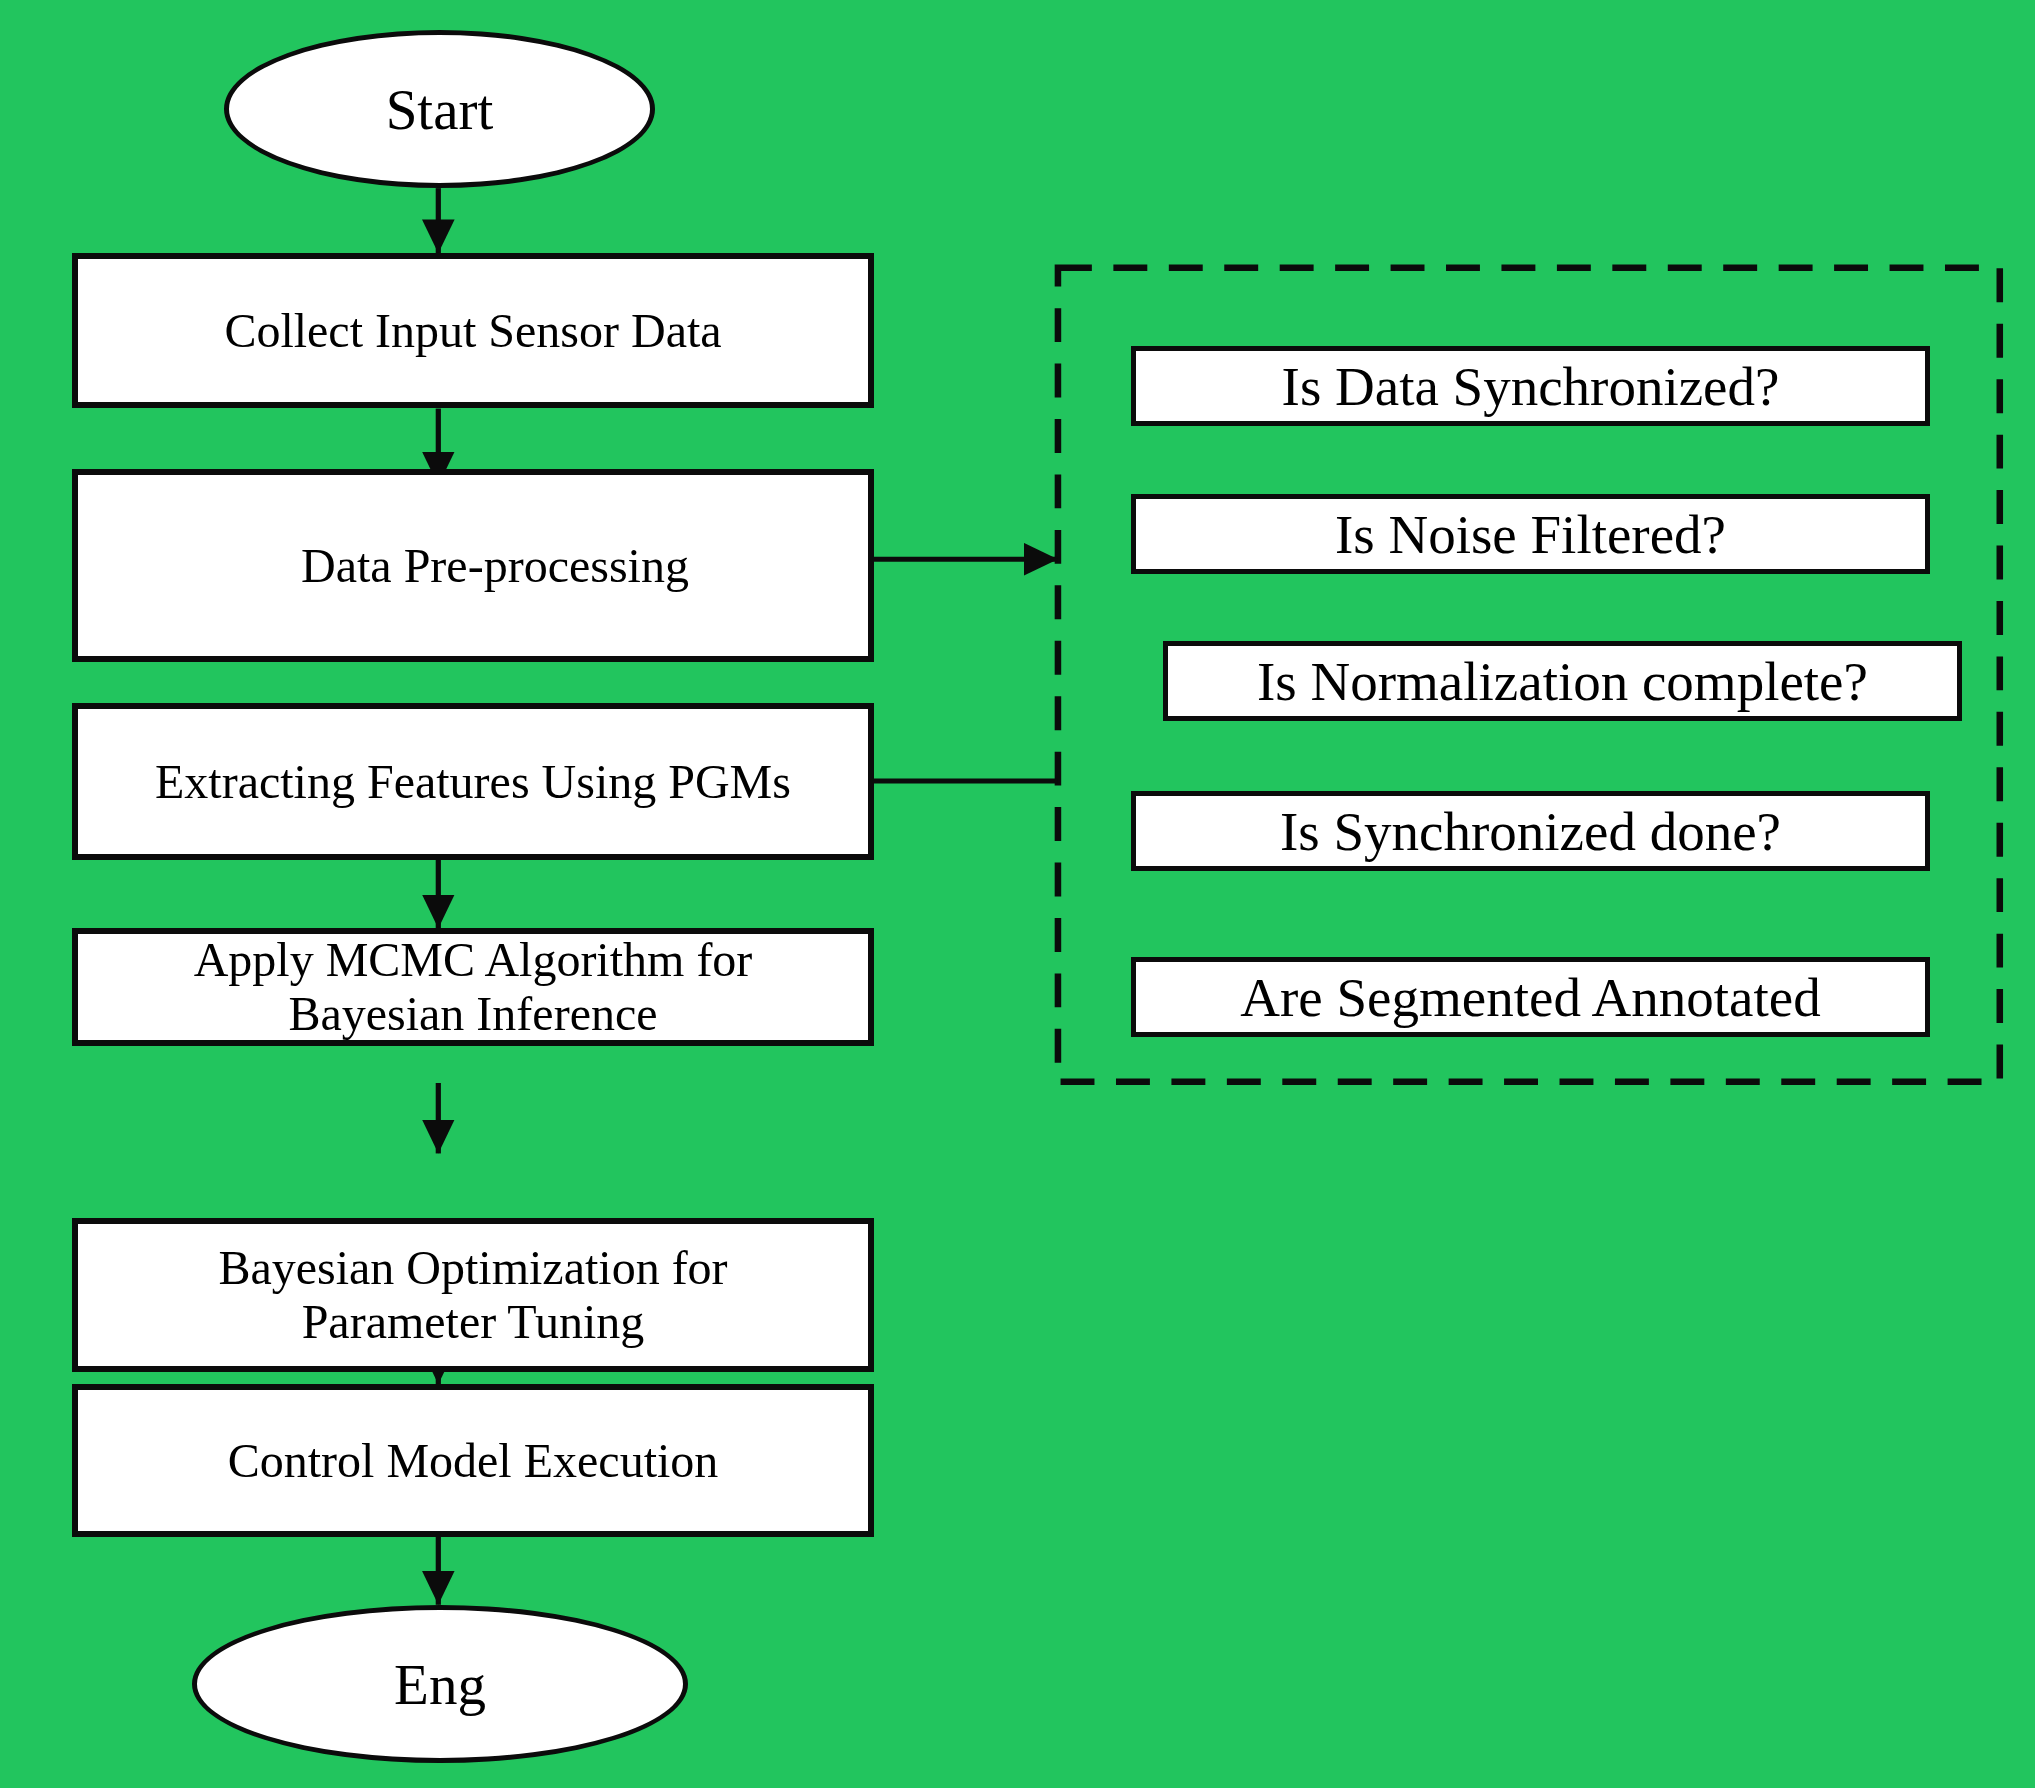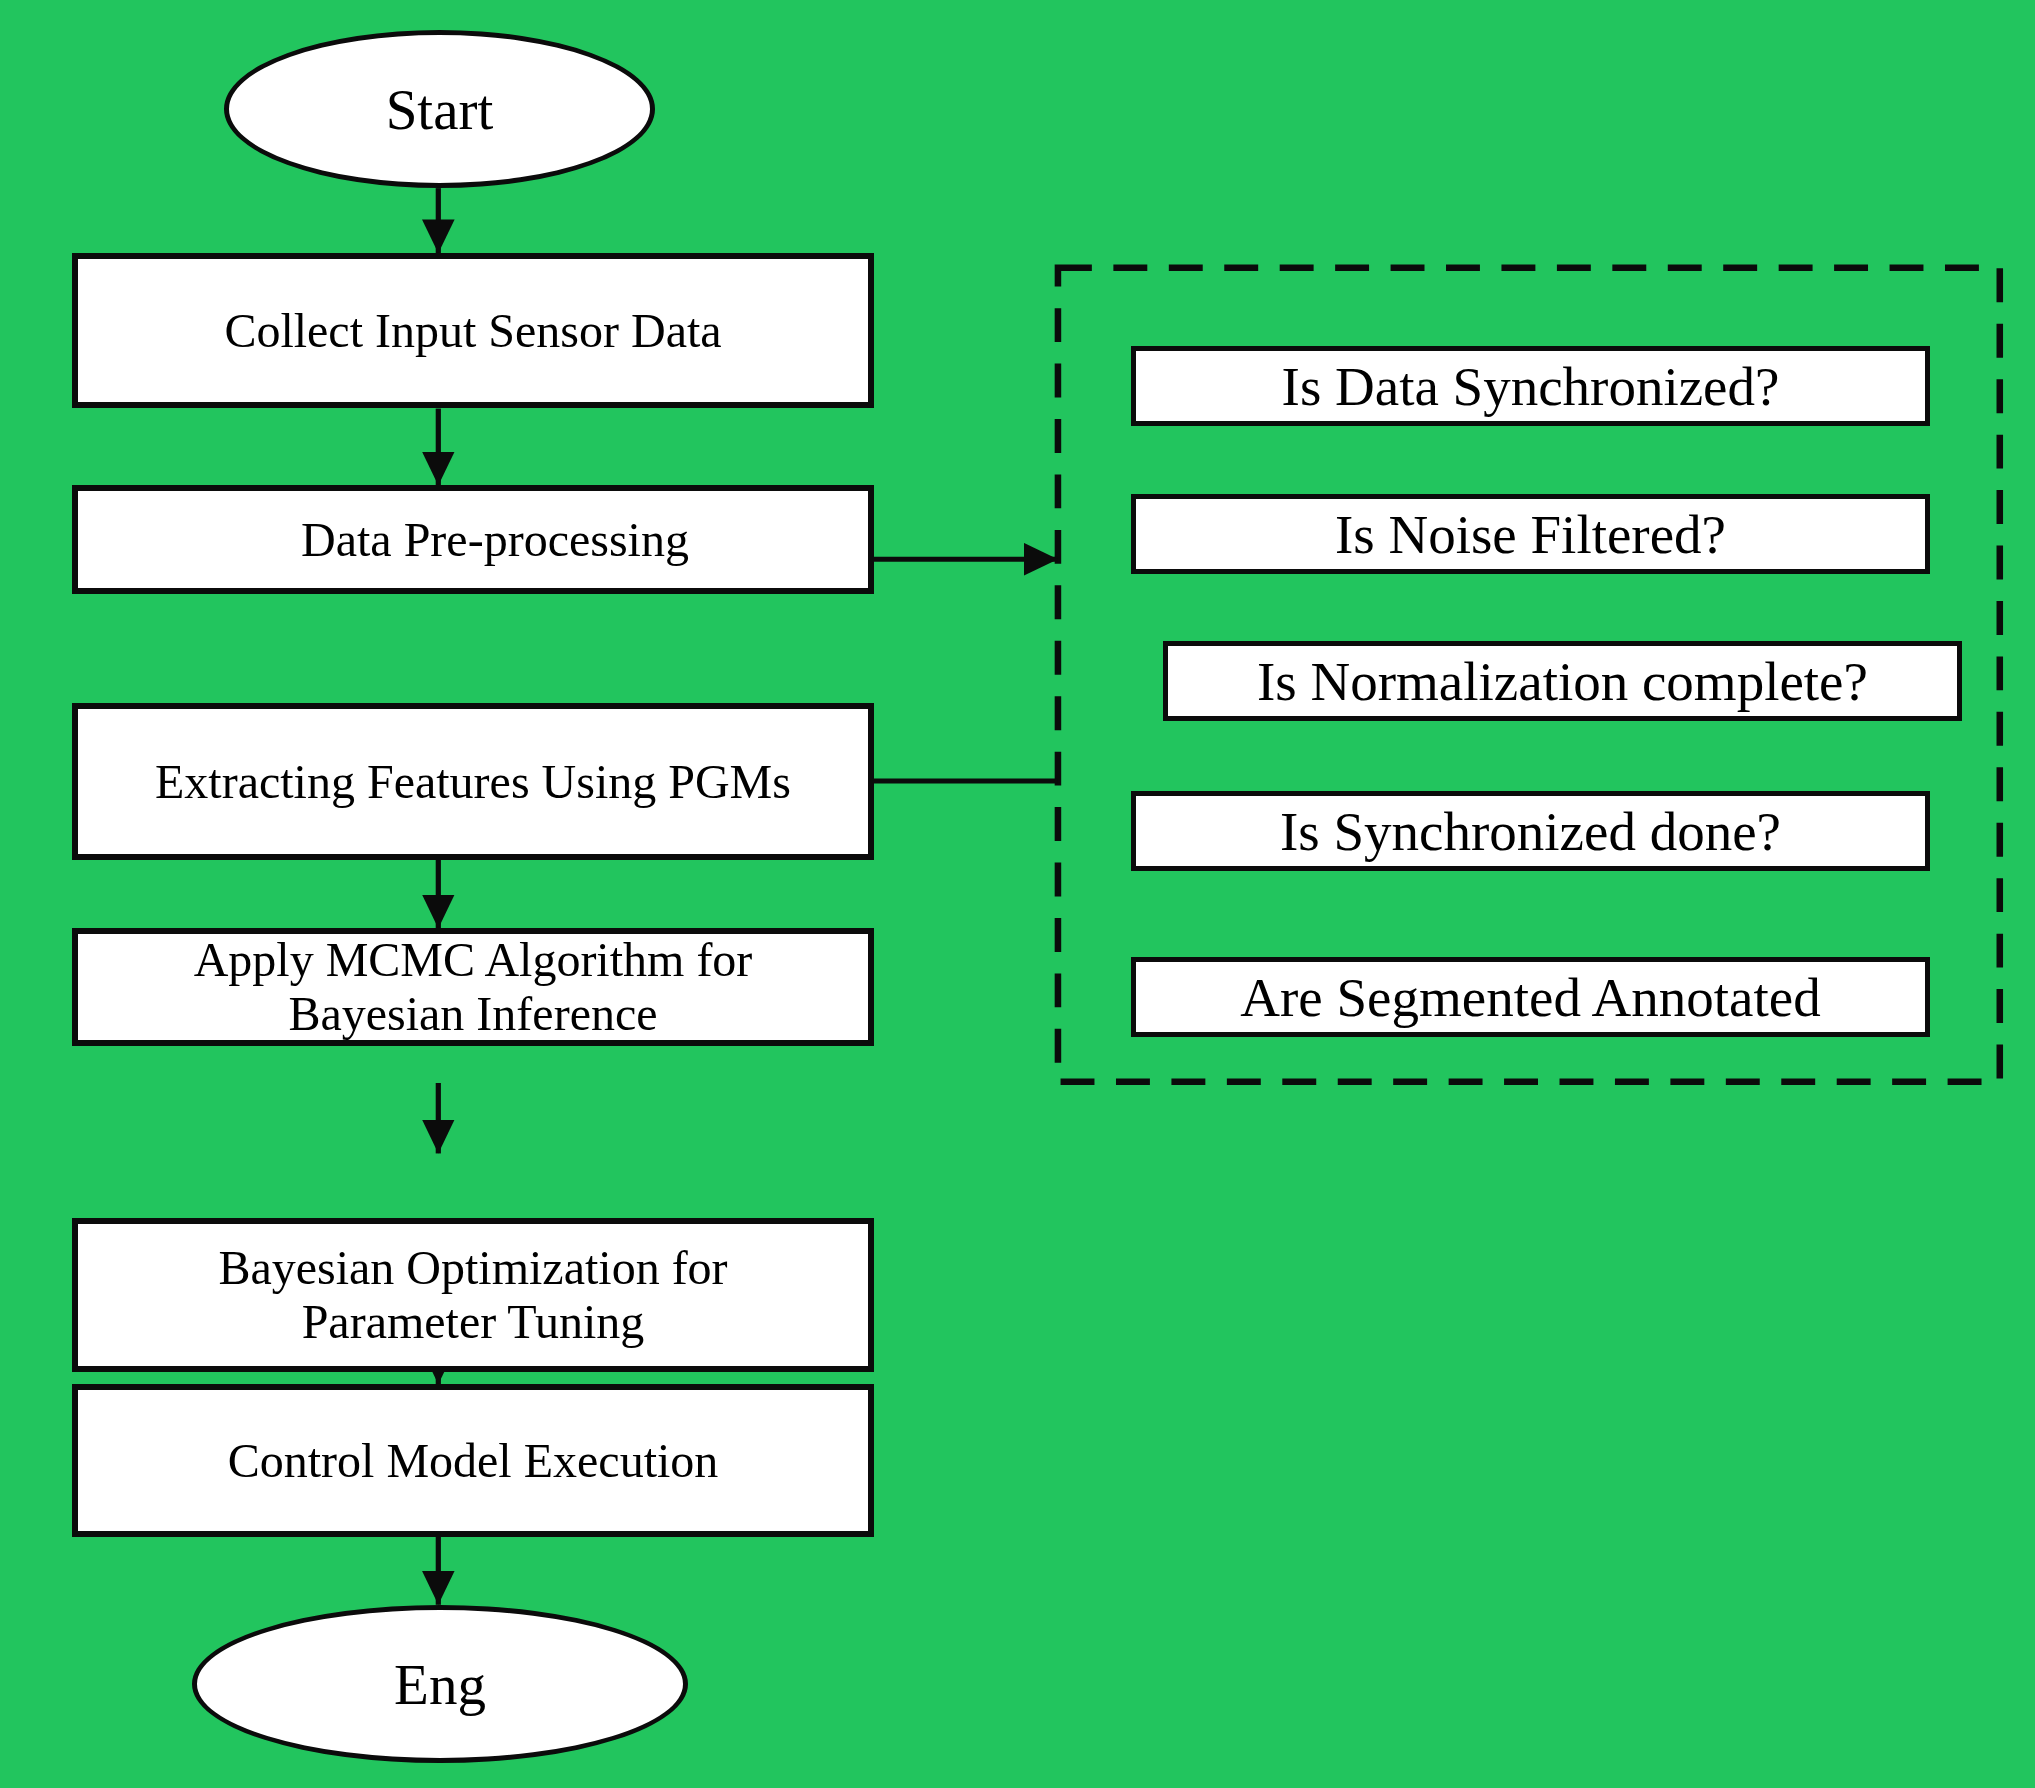--- a/index.html
+++ b/index.html
@@ -51,21 +51,21 @@
     padding: 0 13px;
   }
   #connector-layer {
     position: absolute;
     left: 0;
     top: 0;
     width: 2035px;
     height: 1789px;
   }
   #box-collect   { top: 253px;  height: 155px; }
-  #box-datapre   { top: 485px;  height: 109px; padding-left: 44px; }
+  #box-datapre   { top: 469px;  height: 193px; padding-left: 44px; }
   #box-extract   { top: 703px; height: 157px; }
   #box-mcmc      { top: 928px; height: 118px; }
   #box-bayopt    { top: 1218px; height: 154px; }
   #box-control   { top: 1384px; height: 153px; }
   #check-sync    { top: 346px; }
   #check-noise   { top: 494px; }
   #check-norm    { top: 641px; margin-left: 32px; }
   #check-aug     { top: 791px; }
   #check-seg     { top: 939px; margin-top: 18px; }
   #ellipse-start { left: 224px; top: 30px;   width: 431px; height: 158px; }

